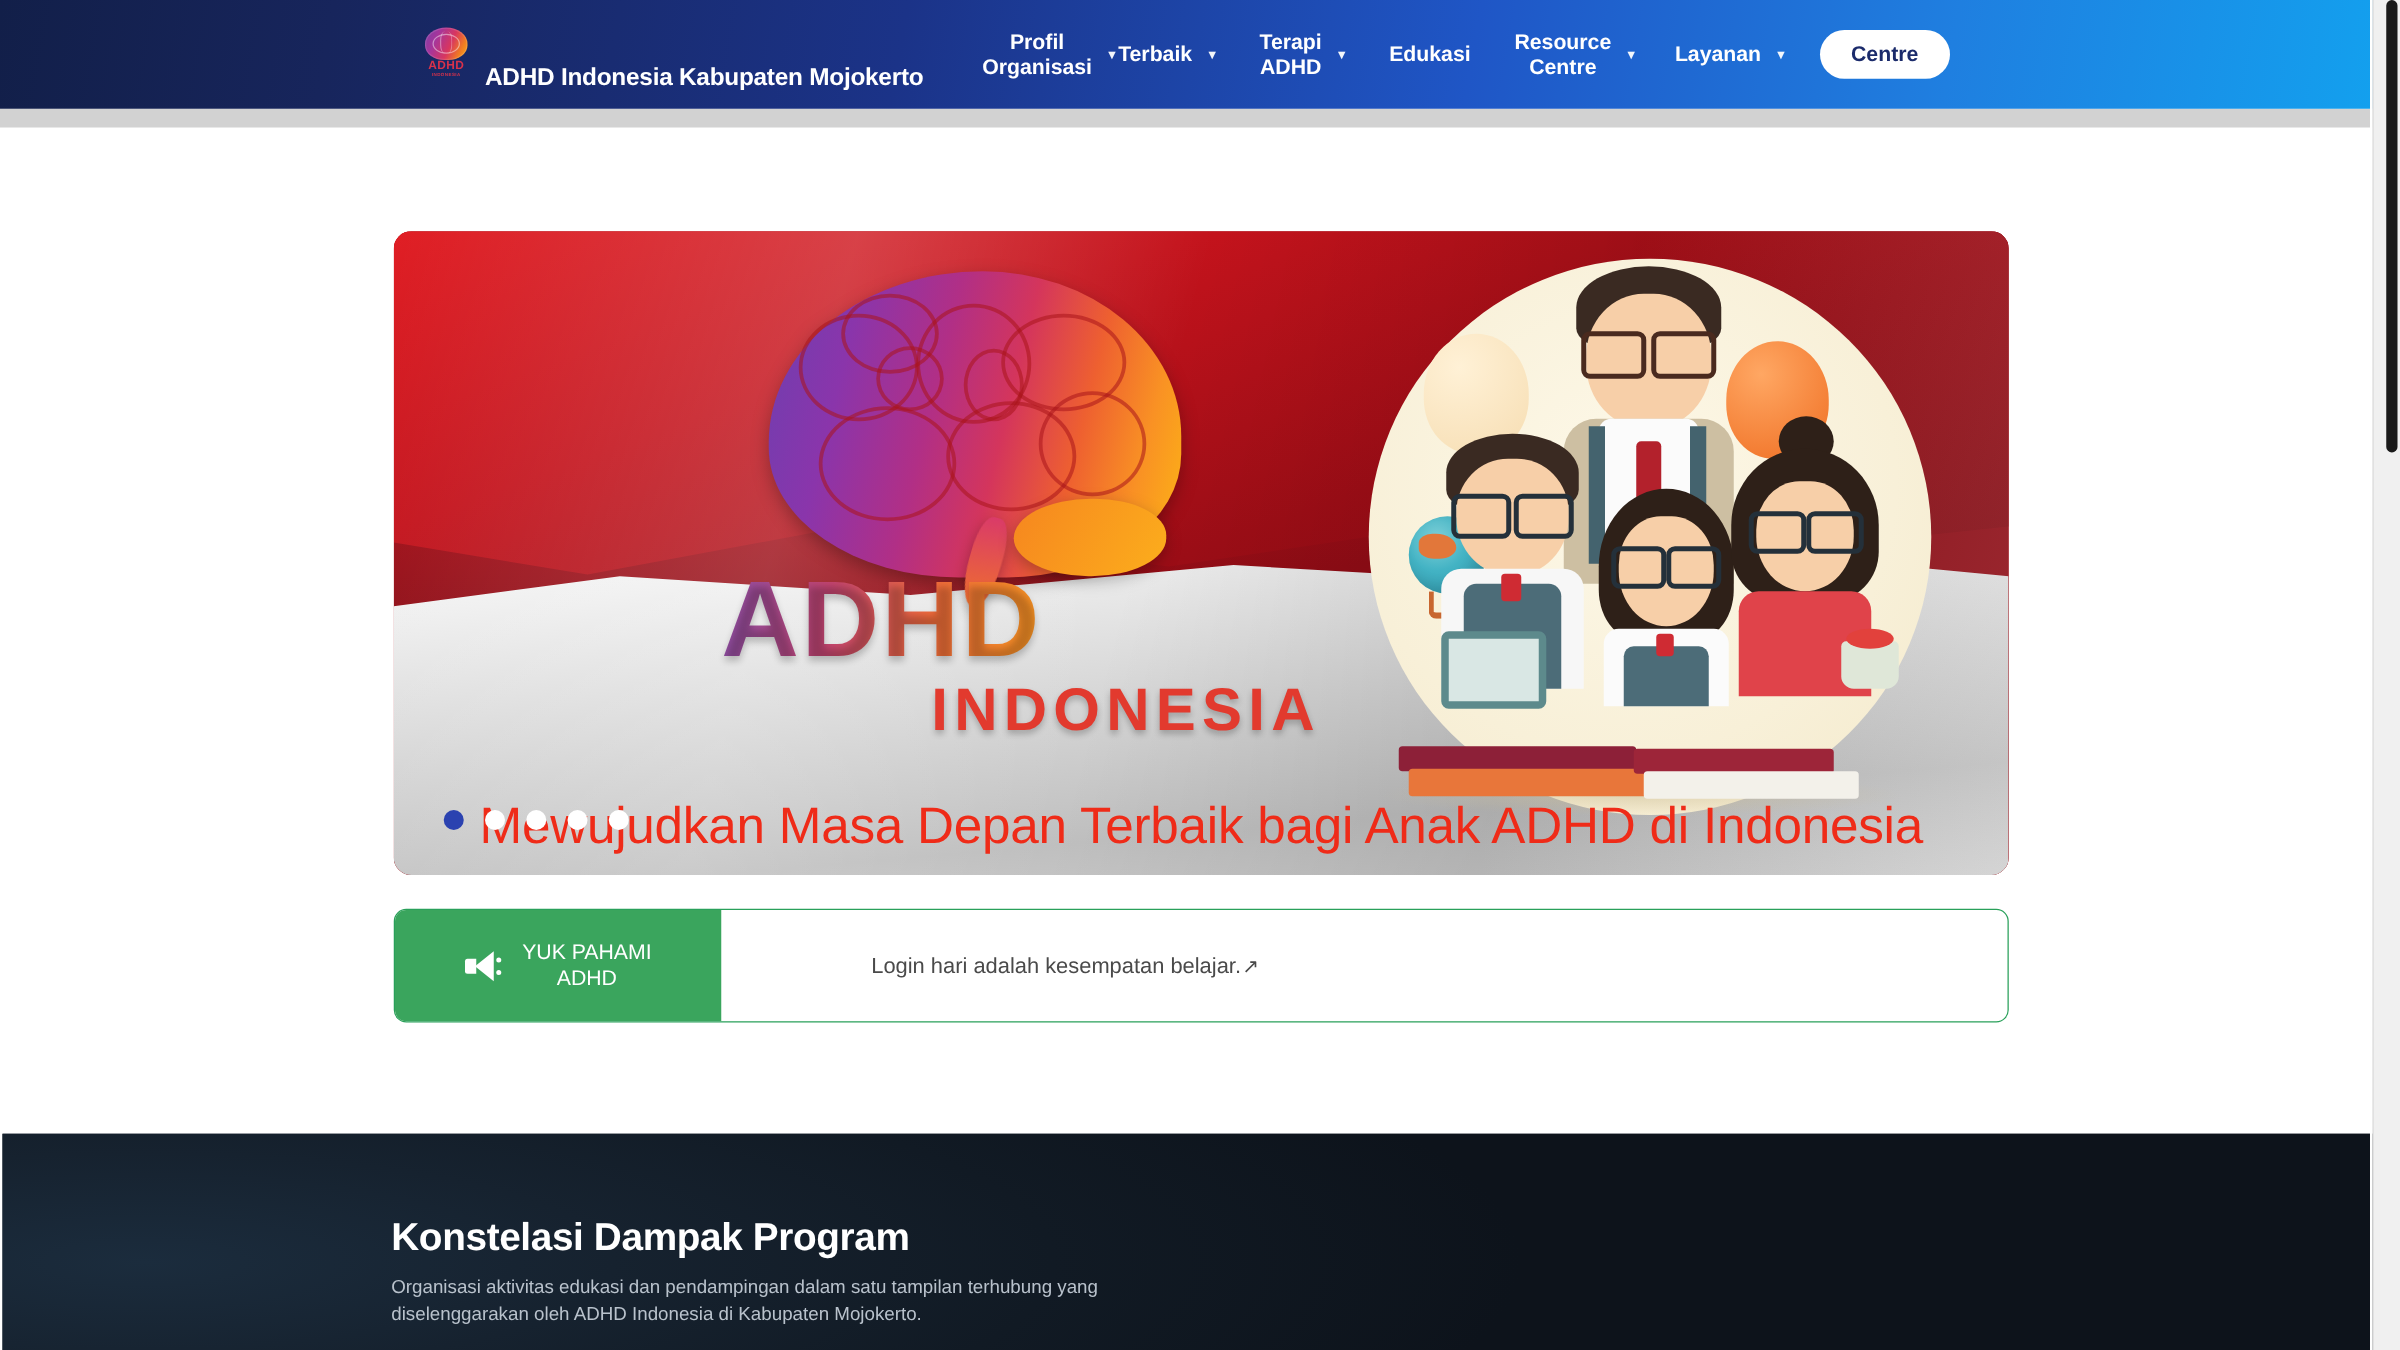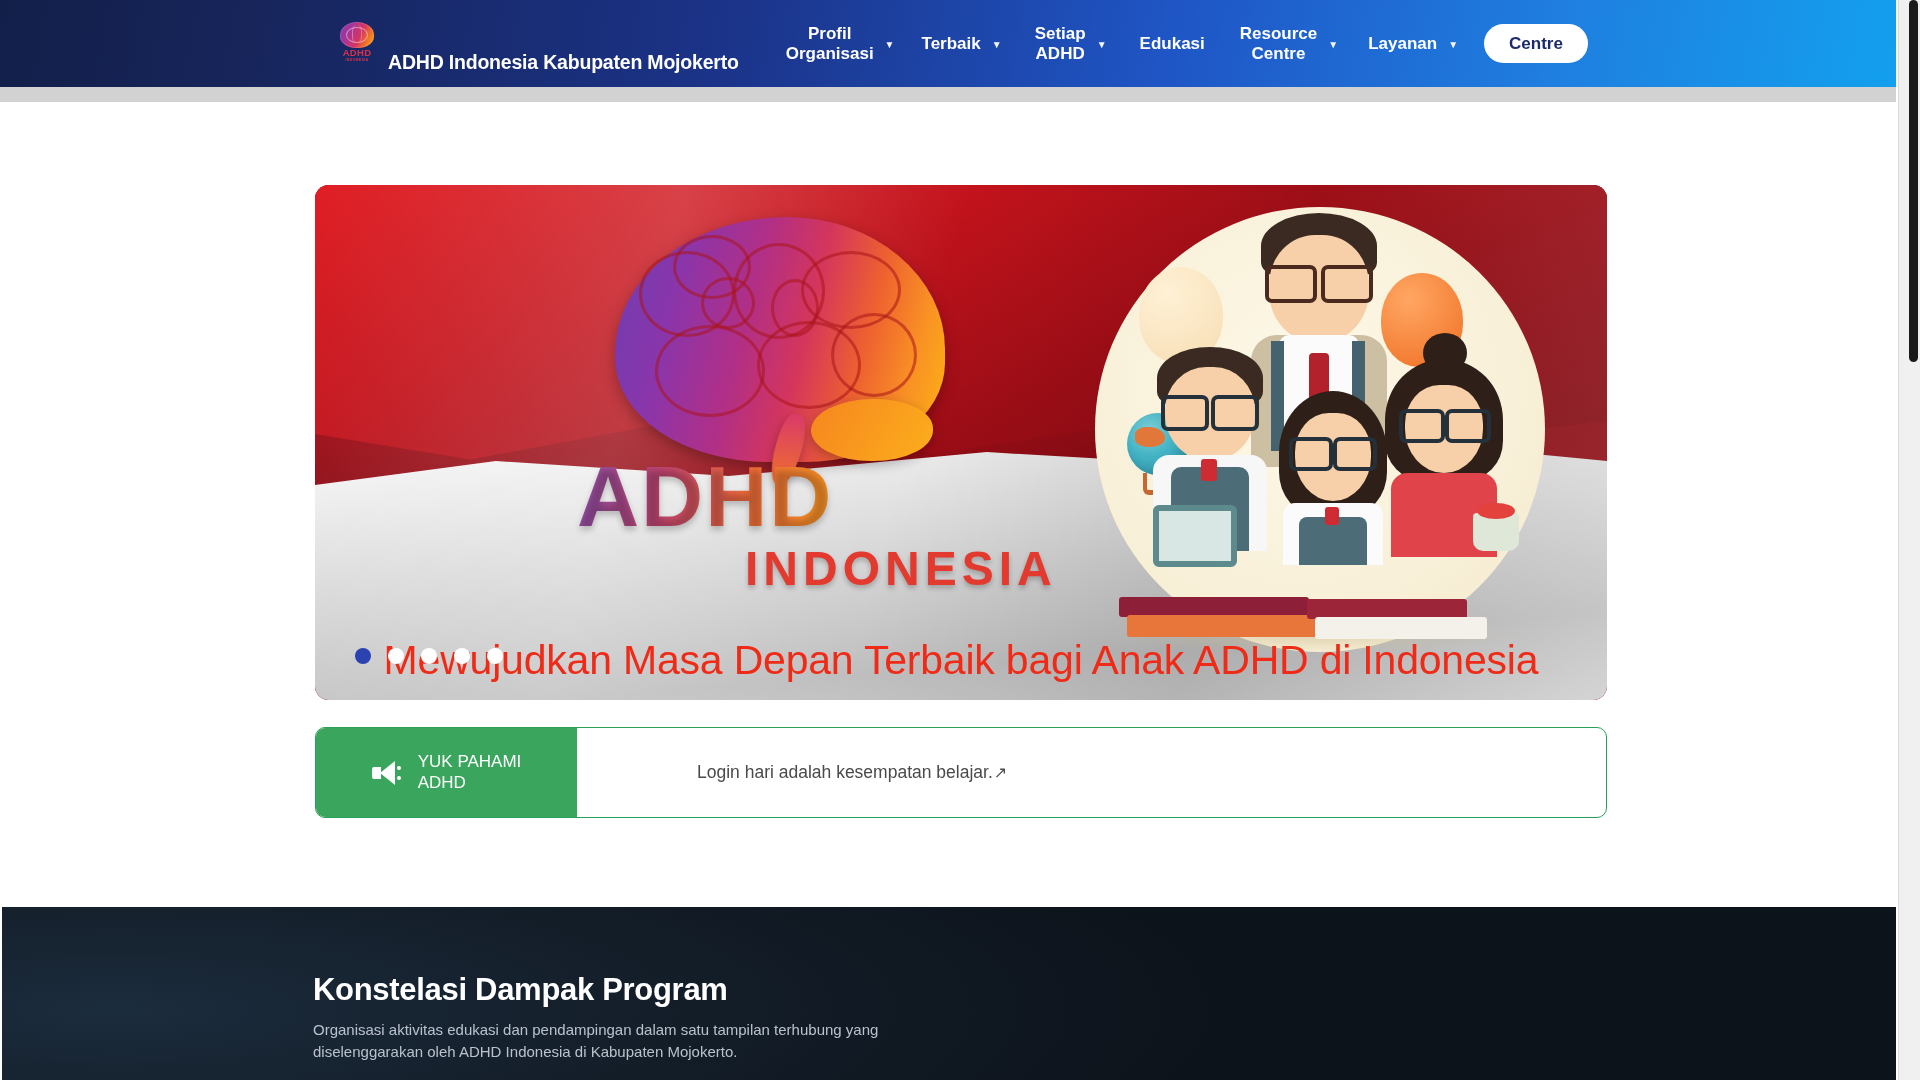--- a/index.html
+++ b/index.html
@@ -58,21 +58,21 @@
   .main-nav{ display:flex; align-items:center; margin-left:47px; }
   .nav-item{
     display:flex; align-items:center; gap:11px;
     color:#fff; font-size:17px; font-weight:bold; cursor:pointer;
     padding:0 0;
   }
   .nav-label{
     text-align:center; line-height:1.16; white-space:pre-line;
   }
   .nav-caret{ font-size:10px; line-height:1; opacity:.95; transform:translateY(1px); }
-  .nav-gap-1{ margin-right:27px; }
+  .nav-gap-1{ }
   .nav-gap-2{ margin-right:33px; }
   .nav-gap-3{ margin-right:33px; }
   .nav-gap-4{ margin-right:35px; }
   .nav-gap-5{ margin-right:30px; }
   .nav-gap-6{ margin-right:26px; }
 
   .login-btn{
     background:#fff; color:#1b2b6b; font-size:17px; font-weight:bold;
     border:none; border-radius:22px; padding:11px 25px; cursor:pointer;
     line-height:1;
@@ -270,21 +270,21 @@
   }
   .megaphone .mc{
     position:absolute; left:8px; top:1px; width:0; height:0;
     border-top:12px solid transparent; border-bottom:12px solid transparent; border-right:15px solid #fff;
   }
   .megaphone .mw1,.megaphone .mw2{
     position:absolute; right:-1px; width:4px; height:4px; border-radius:50%; background:#fff;
   }
   .megaphone .mw1{ top:6px; } .megaphone .mw2{ top:16px; }
   .ticker-badge-text{
-    font-size:17px; font-weight:normal; line-height:1.22; text-align:left; white-space:pre-line;
+    font-size:17px; font-weight:normal; line-height:1.22; text-align:center; white-space:pre-line;
   }
   .ticker-body{
     flex:1; display:flex; align-items:center; padding-left:120px;
   }
   .ticker-msg{ color:#4a4a4a; font-size:17.5px; }
   .ticker-msg .arrow{ font-size:16px; margin-left:1px; }
 
   
   .impact{
     position:absolute; left:2px; top:871px; width:1898px; height:198px;
@@ -339,21 +339,21 @@
 Organisasi</span>
           <span class="nav-caret">▼</span>
         </div>
 
         <div class="nav-item nav-gap-2">
           <span class="nav-label">Terbaik</span>
           <span class="nav-caret">▼</span>
         </div>
 
         <div class="nav-item nav-gap-3">
-          <span class="nav-label">Setiap
+          <span class="nav-label">Terapi
 ADHD</span>
           <span class="nav-caret">▼</span>
         </div>
 
         <div class="nav-item nav-gap-4">
           <span class="nav-label">Edukasi</span>
         </div>
 
         <div class="nav-item nav-gap-5">
           <span class="nav-label">Resource

